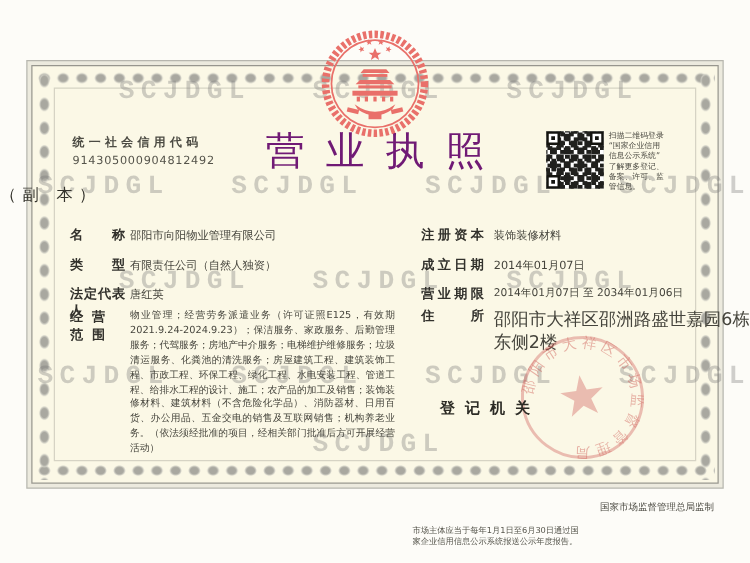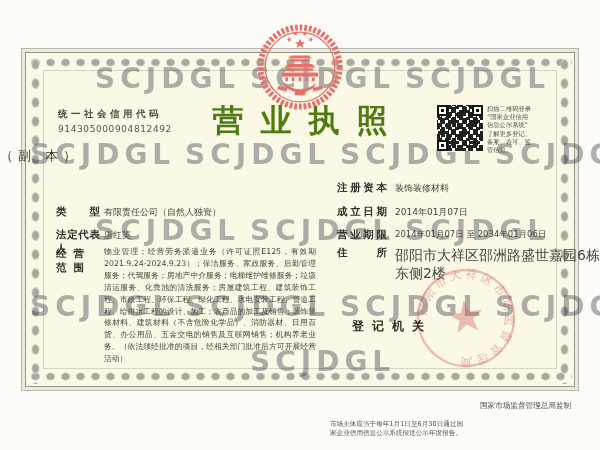--- a/index.html
+++ b/index.html
@@ -12,27 +12,27 @@
   .chain{position:absolute;}
   .chain.h{height:15px;left:2px;right:2px;
     background:radial-gradient(ellipse 7px 6px at 50% 50%, #a9a8a0 45%, #cfcec4 60%, rgba(236,234,224,0) 72%) 0 0/15px 15px repeat;}
   .chain.top{top:2px}.chain.bottom{bottom:2px}
   .chain.v{width:15px;top:2px;bottom:2px;
     background:radial-gradient(ellipse 6px 8px at 50% 50%, #a9a8a0 45%, #cfcec4 60%, rgba(236,234,224,0) 72%) 0 0/15px 19px repeat;}
   .chain.left{left:2px}.chain.right{right:2px}
   .innerline{position:absolute;inset:17px;border:1px solid #d6d3c4;pointer-events:none;}
   
   .wm-layer{position:absolute;inset:0;pointer-events:none;z-index:1;}
-  .wm{position:absolute;font-size:28px;font-weight:bold;letter-spacing:5px;color:#0f172a;opacity:.33;}
+  .wm{position:absolute;font-size:21px;font-weight:bold;letter-spacing:5px;color:#737373;opacity:.33;font-family:Liberation Mono, monospace;}
   
   .emblem{position:absolute;left:254px;top:24px;width:92px;height:86px;z-index:5;}
   .ccode-label{position:absolute;left:58px;top:108px;font-size:9.5px;letter-spacing:3.5px;color:#4c4b43;font-weight:600;z-index:2;}
   .ccode-value{position:absolute;left:58px;top:124px;font-size:9px;letter-spacing:.6px;color:#55544b;z-index:2;}
-  .doc-title{position:absolute;left:0;top:100px;width:600px;text-align:center;font-size:31px;font-weight:bold;
-             letter-spacing:17px;text-indent:17px;color:#4d7c0f;z-index:2;}
+  .doc-title{position:absolute;left:0;top:100px;width:600px;text-align:center;font-size:31px;font-weight:normal;
+             letter-spacing:17px;text-indent:17px;color:#701a75;z-index:2;}
   .doc-subtitle{position:absolute;left:0;top:147px;width:600px;font-size:13px;
                 letter-spacing:5px;color:#34332c;z-index:2;}
   
   .qr{position:absolute;left:437px;top:105px;width:44px;height:44px;background:#fff;padding:1px;z-index:2;
       background-image:
         conic-gradient(#20201d 25%, transparent 0 50%, #20201d 0 75%, transparent 0),
         conic-gradient(transparent 25%, #20201d 0 50%, transparent 0 75%, #20201d 0);
       background-size:7px 7px, 11px 11px;background-position:1px 1px, 3px 2px;}
   .finder{position:absolute;width:11px;height:11px;background:#fff;border:2px solid #14140f;box-sizing:border-box;}
   .finder::after{content:"";position:absolute;left:2px;top:2px;width:3px;height:3px;background:#14140f;}
@@ -133,20 +133,24 @@
     <span class="finder tr"></span>
     <span class="finder bl"></span>
   </div>
   <div class="qr-note">扫描二维码登录
 “国家企业信用
 信息公示系统”
 了解更多登记、
 备案、许可、监
 管信息。</div>
 
+  <div class="row col-l" style="left:56px;top:181px;">
+    <span class="flabel">名称</span>
+    <span class="fvalue">邵阳市向阳物业管理有限公司</span>
+  </div>
   <div class="row col-l" style="left:56px;top:205px;">
     <span class="flabel">类型</span>
     <span class="fvalue">有限责任公司（自然人独资）</span>
   </div>
   <div class="row col-l" style="left:56px;top:228px;">
     <span class="flabel">法定代表人</span>
     <span class="fvalue">唐红英</span>
   </div>
   <div class="scope-label">
     <span class="flabel" style="width:28px;display:inline-block;">经营范围</span>

